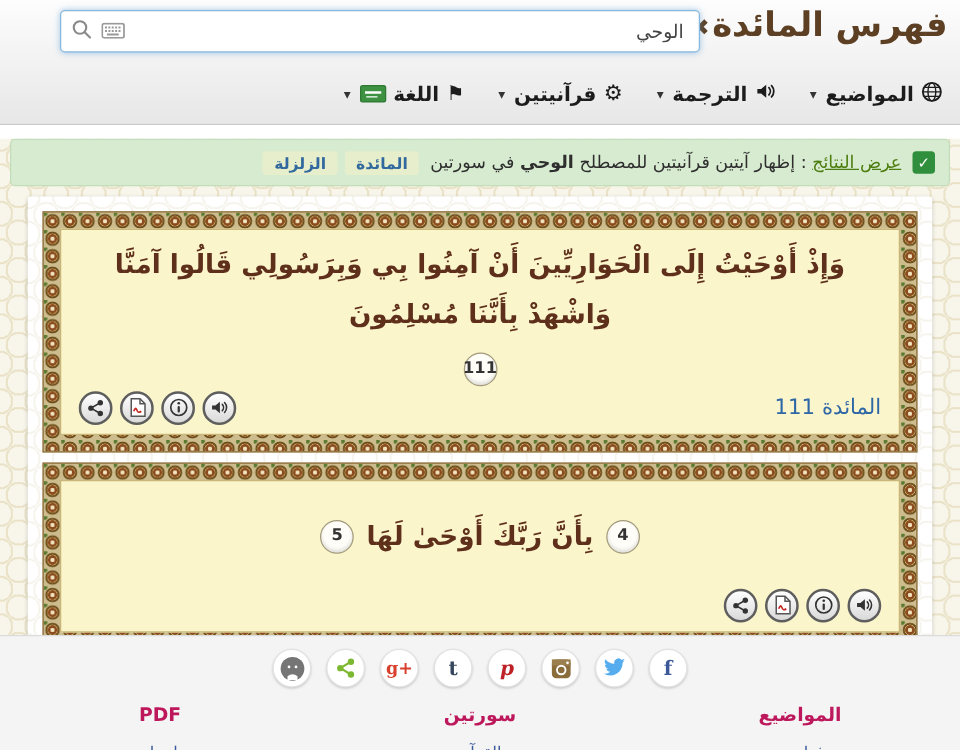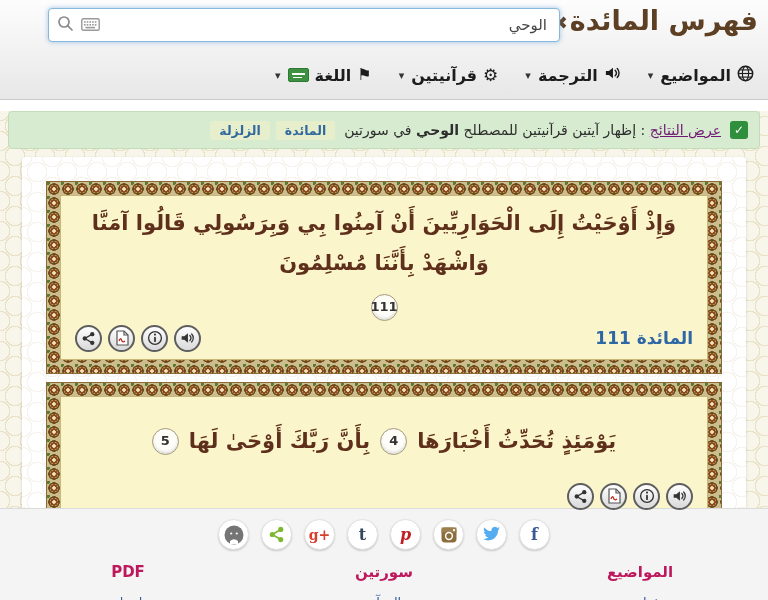--- a/index.html
+++ b/index.html
@@ -33,48 +33,48 @@
   
   .main{height:397px;background-color:#f8f5ea;
     background-image:
       radial-gradient(circle, rgba(0,0,0,0) 9px, rgba(205,190,130,.34) 9px 10.5px, rgba(0,0,0,0) 10.5px),
       radial-gradient(circle, rgba(0,0,0,0) 9px, rgba(205,190,130,.34) 9px 10.5px, rgba(0,0,0,0) 10.5px);
     background-size:30px 30px;background-position:0 0,15px 15px;}
   .results-bar{margin:11px 8px 8px;height:38px;background:#d7ebd0;border:1px solid #c3ddbb;
     border-radius:4px;display:flex;align-items:center;gap:9px;padding:0 11px;font-size:14px;color:#2e2e2e;}
   .checkbox{width:18px;height:18px;background:#2f8f3c;border-radius:3px;display:flex;
     align-items:center;justify-content:center;color:#fff;font-size:12px;font-weight:bold;flex:0 0 auto;cursor:pointer;}
-  .results-link{text-decoration:underline;color:#701a75;cursor:pointer;}
+  .results-link{text-decoration:underline;color:#4d7c0f;cursor:pointer;}
   .results-term{font-weight:bold;}
   .badges{display:flex;gap:6px;}
   .badge{background:#e7eecb;color:#31699e;font-size:12.5px;font-weight:bold;
     padding:2px 9px;border-radius:3px;cursor:pointer;}
 
   .card-container{margin:0 22px;background-color:#fff;
     background-image:
       radial-gradient(circle, rgba(0,0,0,0) 9px, rgba(195,185,140,.16) 9px 10.5px, rgba(0,0,0,0) 10.5px),
       radial-gradient(circle, rgba(0,0,0,0) 9px, rgba(195,185,140,.16) 9px 10.5px, rgba(0,0,0,0) 10.5px);
     background-size:30px 30px;background-position:0 0,15px 15px;
-    border-radius:3px;box-shadow:0 1px 3px rgba(0,0,0,.15);padding:24px;}
+    border-radius:3px;box-shadow:0 1px 3px rgba(0,0,0,.15);padding:12px;}
 
   
   .verse-card{border:1px solid #8a6b3a;padding:13px;background-color:#cdbd8e;
     background-image:
       radial-gradient(circle at 7px 7px, #f0e3bb 1.5px, #8a4a1f 2px 3.5px, #ddbf74 4px, #6b4a1a 4.5px 5.5px, rgba(0,0,0,0) 6px),
       radial-gradient(circle at 1px 1px, #5a7a30 1.6px, rgba(0,0,0,0) 2.2px);
     background-size:14px 14px;}
   .verse-card + .verse-card{margin-top:8px;}
   .verse-inner{background:#fbf5cc;border:1px solid #c9b77a;padding:8px 14px 7px;}
   .verse-line{display:flex;flex-wrap:wrap;align-items:center;justify-content:center;gap:10px;
     min-height:74px;text-align:center;font-size:21px;font-weight:bold;color:#5e2f1a;line-height:1.9;}
   .ayah-num{display:inline-flex;align-items:center;justify-content:center;width:27px;height:27px;
     border-radius:50%;background:#fefdf8;border:1px solid #a39a7c;box-shadow:inset 0 -2px 3px rgba(0,0,0,.12);
     font-size:13px;font-weight:bold;color:#333;flex:0 0 auto;}
   .verse-footer{display:flex;justify-content:space-between;align-items:center;margin-top:4px;}
-  .verse-ref{color:#2e67a5;font-weight:bold;font-size:17px;}
+  .verse-ref{color:#2e67a5;font-weight:normal;font-size:17px;}
   .range{unicode-bidi:bidi-override;direction:rtl;}
   .icon-btns{display:flex;gap:6px;direction:ltr;}
   .circle-btn{width:27px;height:27px;border-radius:50%;border:2px solid #5e5e5e;
     background:linear-gradient(#ffffff,#d9d9d9);display:flex;align-items:center;justify-content:center;cursor:pointer;}
 
   
   .footer{height:103px;background:#f4f4f4;border-top:1px solid #dcdcdc;}
   .social-row{direction:ltr;display:flex;justify-content:center;gap:12px;padding-top:10px;}
   .social{width:31px;height:31px;border-radius:50%;background:#fff;border:1px solid #e2e2e2;
     box-shadow:0 1px 2px rgba(0,0,0,.18);display:flex;align-items:center;justify-content:center;cursor:pointer;
@@ -227,21 +227,20 @@
                 </svg>
             </span>
           </span>
         </div>
       </div>
     </div>
 
     <div class="verse-card">
       <div class="verse-inner">
         <div class="verse-line">
-            <span>يَوْمَئِذٍ تُحَدِّثُ أَخْبَارَهَا</span>
             <span class="ayah-num">4</span>
             <span>بِأَنَّ رَبَّكَ أَوْحَىٰ لَهَا</span>
             <span class="ayah-num">5</span>
           </div>
         <div class="verse-footer">
           <span class="icon-btns">
             <span class="circle-btn">
               <svg width="15" height="15" viewBox="0 0 18 18">
                   <circle cx="4.5" cy="9" r="2.6" fill="#333"></circle>
                   <circle cx="13.5" cy="3.8" r="2.6" fill="#333"></circle>

